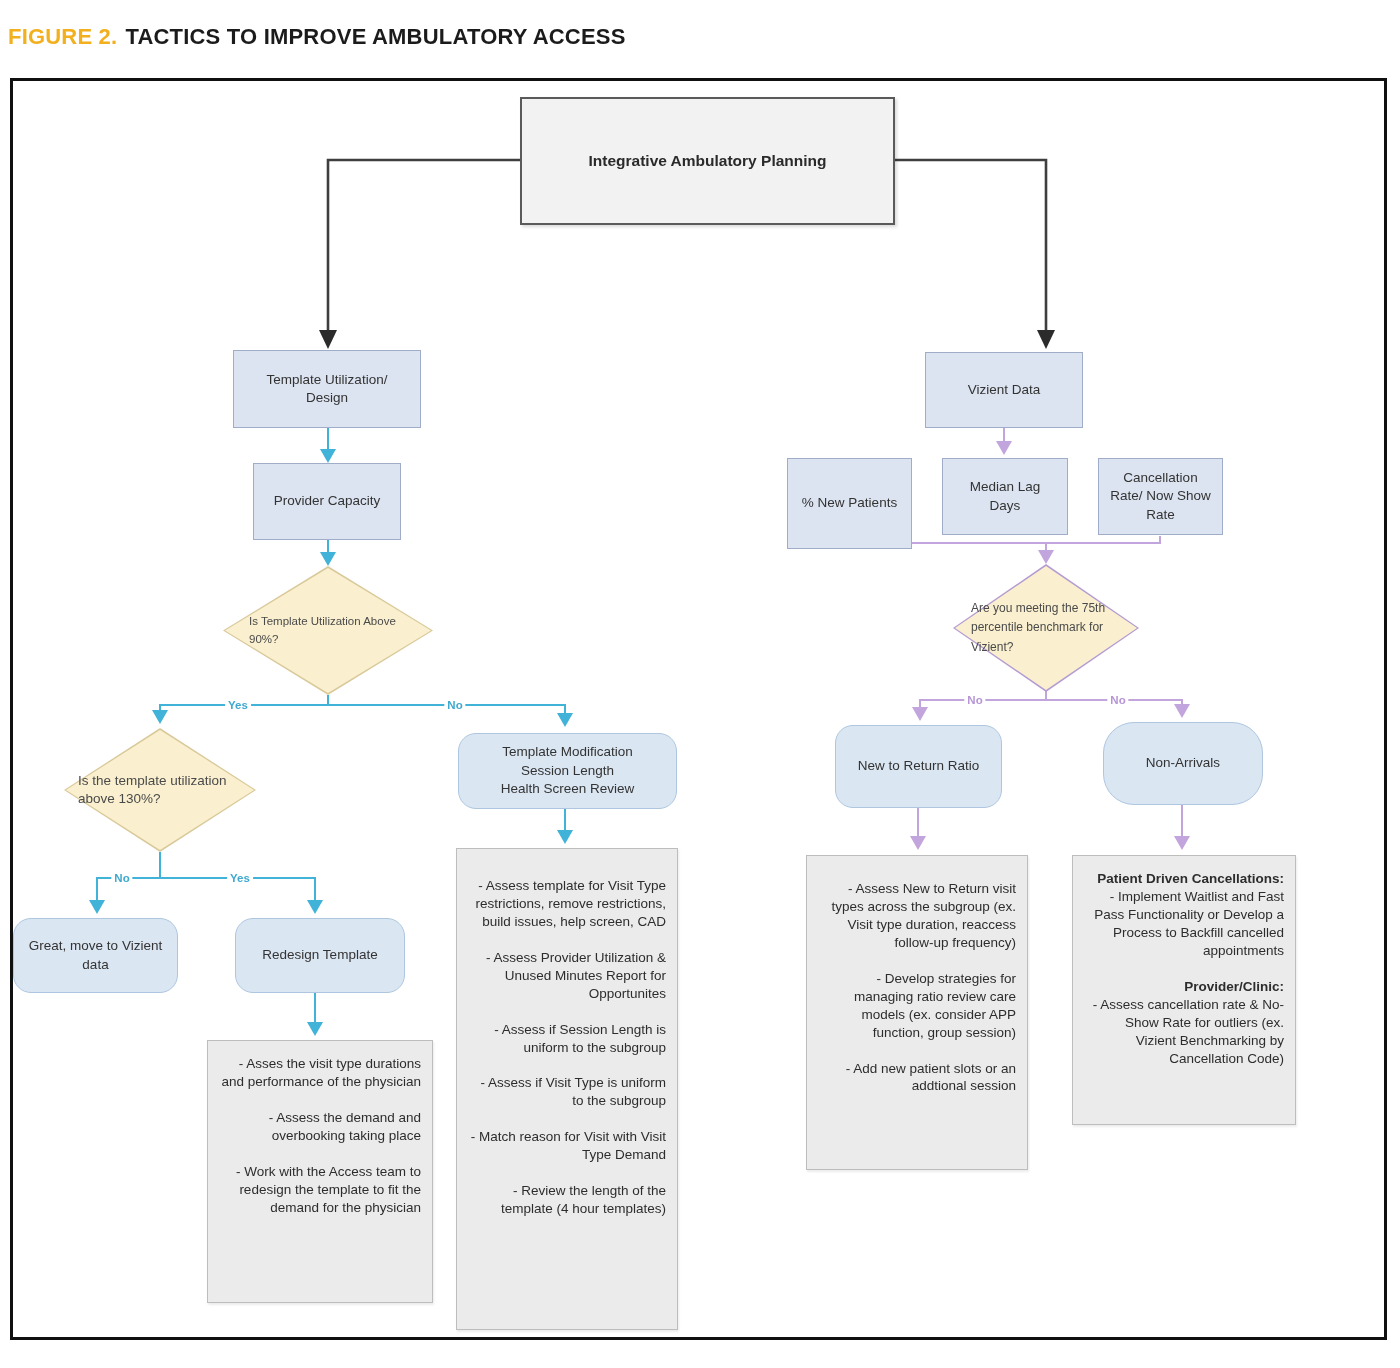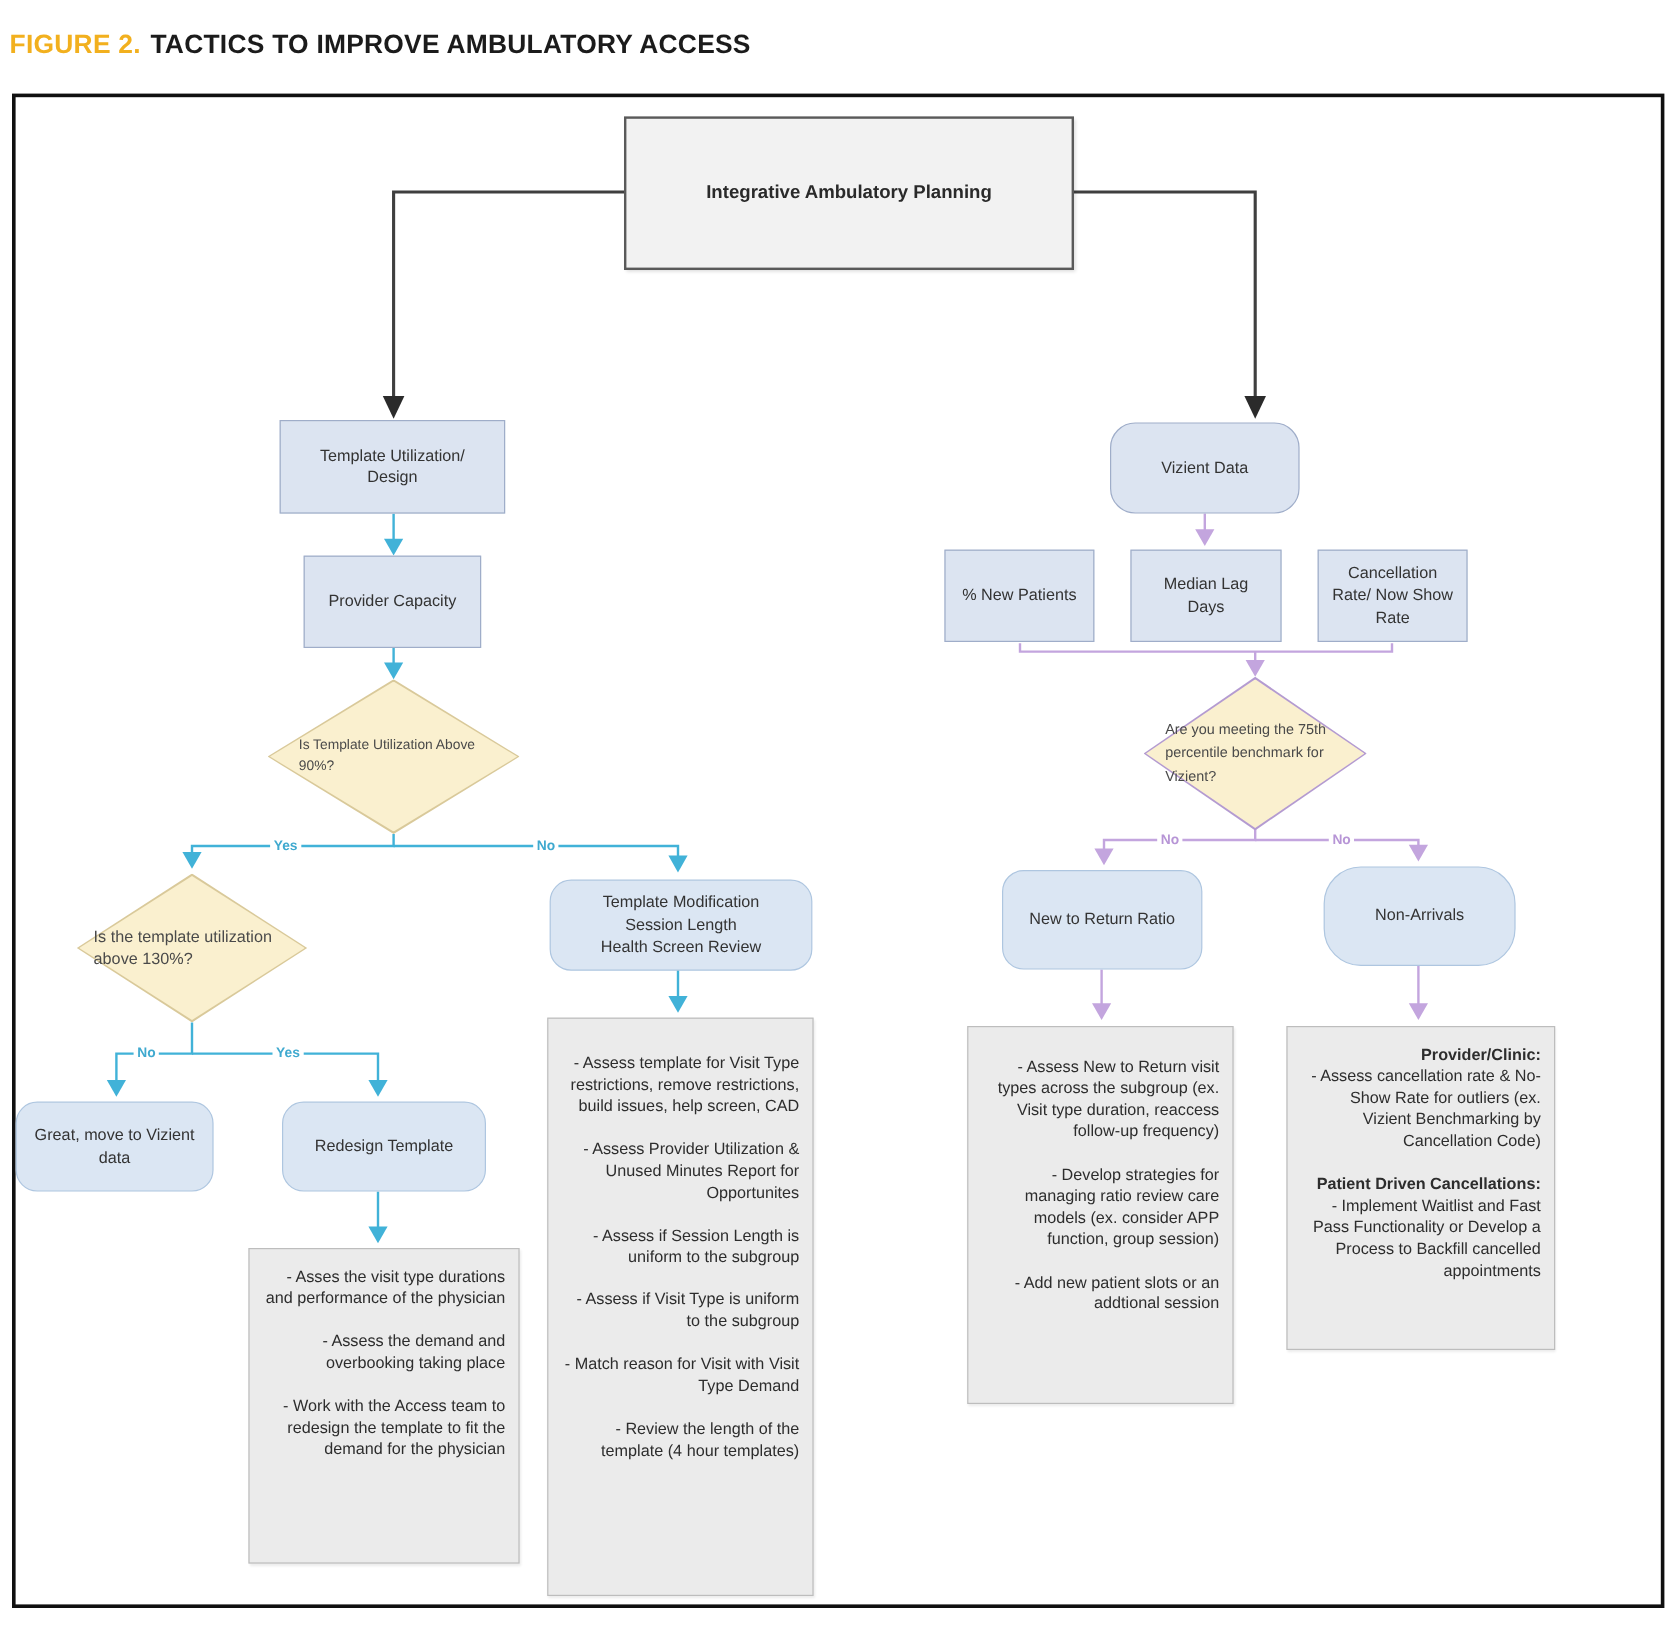--- a/index.html
+++ b/index.html
@@ -161,24 +161,24 @@
 
 - Assess if Session Length is uniform to the subgroup
 
 - Assess if Visit Type is uniform to the subgroup
 
 - Match reason for Visit with Visit Type Demand
 
 - Review the length of the template (4 hour templates)</div>
   </div>
 
-  <div class="node rect-node" style="left:925px; top:352px; width:158px; height:76px;border-radius:21px;">
+  <div class="node rect-node" style="left:925px; top:352px; width:158px; height:76px;">
     <span>Vizient Data</span>
   </div>
-  <div class="node rect-node" style="left:787px; top:458px; width:125px; height:77px;align-items:center;">
+  <div class="node rect-node" style="left:787px; top:458px; width:125px; height:91px;align-items:center;">
     <span>% New Patients</span>
   </div>
   <div class="node rect-node" style="left:942px; top:458px; width:126px; height:77px;">
     <span>Median Lag Days</span>
   </div>
   <div class="node rect-node" style="left:1098px; top:458px; width:125px; height:77px;">
     <span>Cancellation Rate/ Now Show Rate</span>
   </div>
 
   <div class="diamond purple" style="left:953px; top:564px; width:186px; height:128px;">
@@ -196,22 +196,22 @@
 
   <div class="detail" style="left:806px; top:855px; width:222px; height:315px;">
     <div class="detail-body" style="padding-top:10px;">- Assess New to Return visit types across the subgroup (ex. Visit type duration, reaccess follow-up frequency)
 
 - Develop strategies for managing ratio review care models  (ex. consider APP function, group session)
 
 - Add new patient slots or an addtional session</div>
   </div>
   <div class="detail" style="left:1072px; top:855px; width:224px; height:270px;">
     <div class="detail-section">
+      <div class="detail-heading">Patient Driven Cancellations:</div>
+      <div class="detail-body">- Implement Waitlist and Fast Pass Functionality or Develop a Process to Backfill cancelled appointments</div>
+    </div>
+    <div class="detail-section">
       <div class="detail-heading">Provider/Clinic:</div>
       <div class="detail-body">- Assess cancellation rate &amp; No- Show Rate for outliers (ex. Vizient Benchmarking by Cancellation Code)</div>
     </div>
-    <div class="detail-section">
-      <div class="detail-heading">Patient Driven Cancellations:</div>
-      <div class="detail-body">- Implement Waitlist and Fast Pass Functionality or Develop a Process to Backfill cancelled appointments</div>
-    </div>
   </div>
 
 </div>
 
 </body></html>

